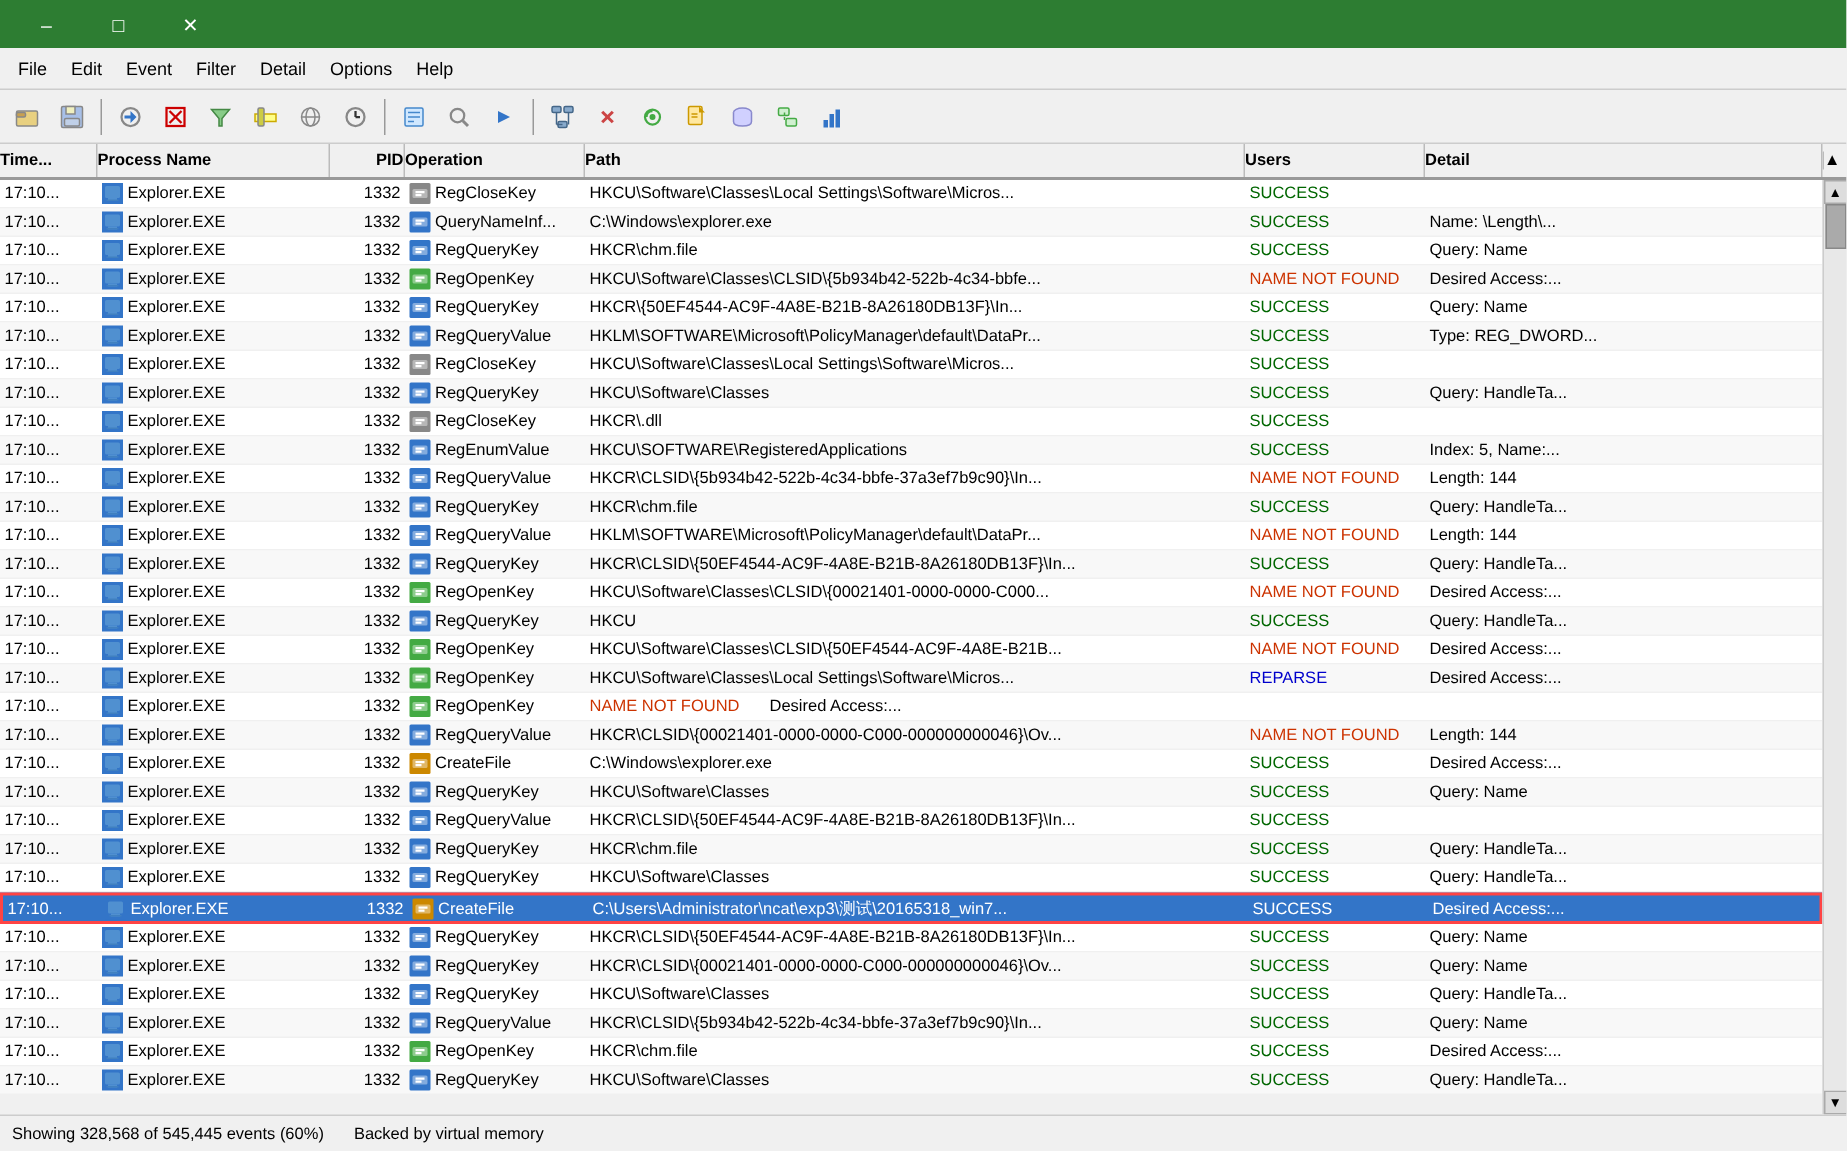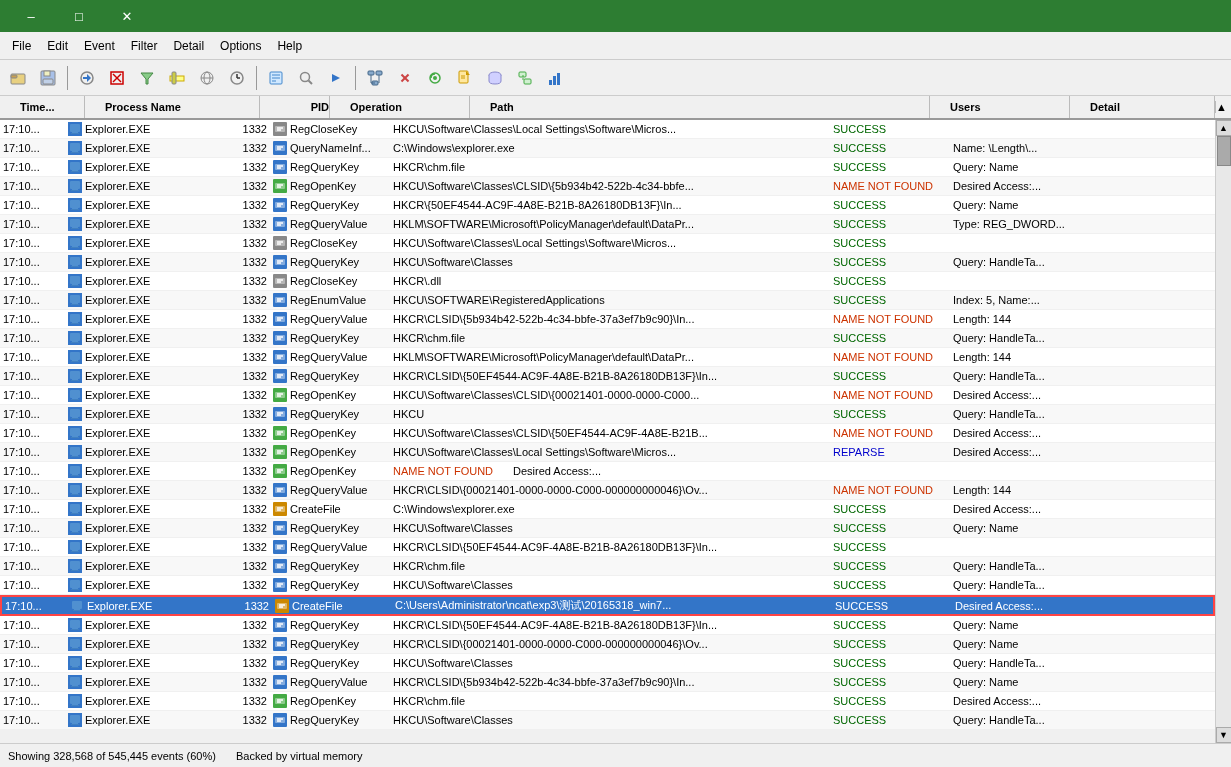--- a/index.html
+++ b/index.html
@@ -65,21 +65,20 @@
     .col-h {
       padding: 0 0;
       border-right: 1px solid #bbb;
       height: 100%;
       display: flex;
       align-items: center;
       white-space: nowrap;
       overflow: hidden;
       cursor: pointer;
       user-select: none;
-      margin-left: 20px;
     }
 
     
     .col-time { width: 65px; }
     .col-proc { width: 155px; }
     .col-pid { width: 50px; justify-content: flex-end; }
     .col-op { width: 120px; }
     .col-path { width: 440px; }
     .col-result { width: 120px; }
     .col-detail { flex: 1; }

